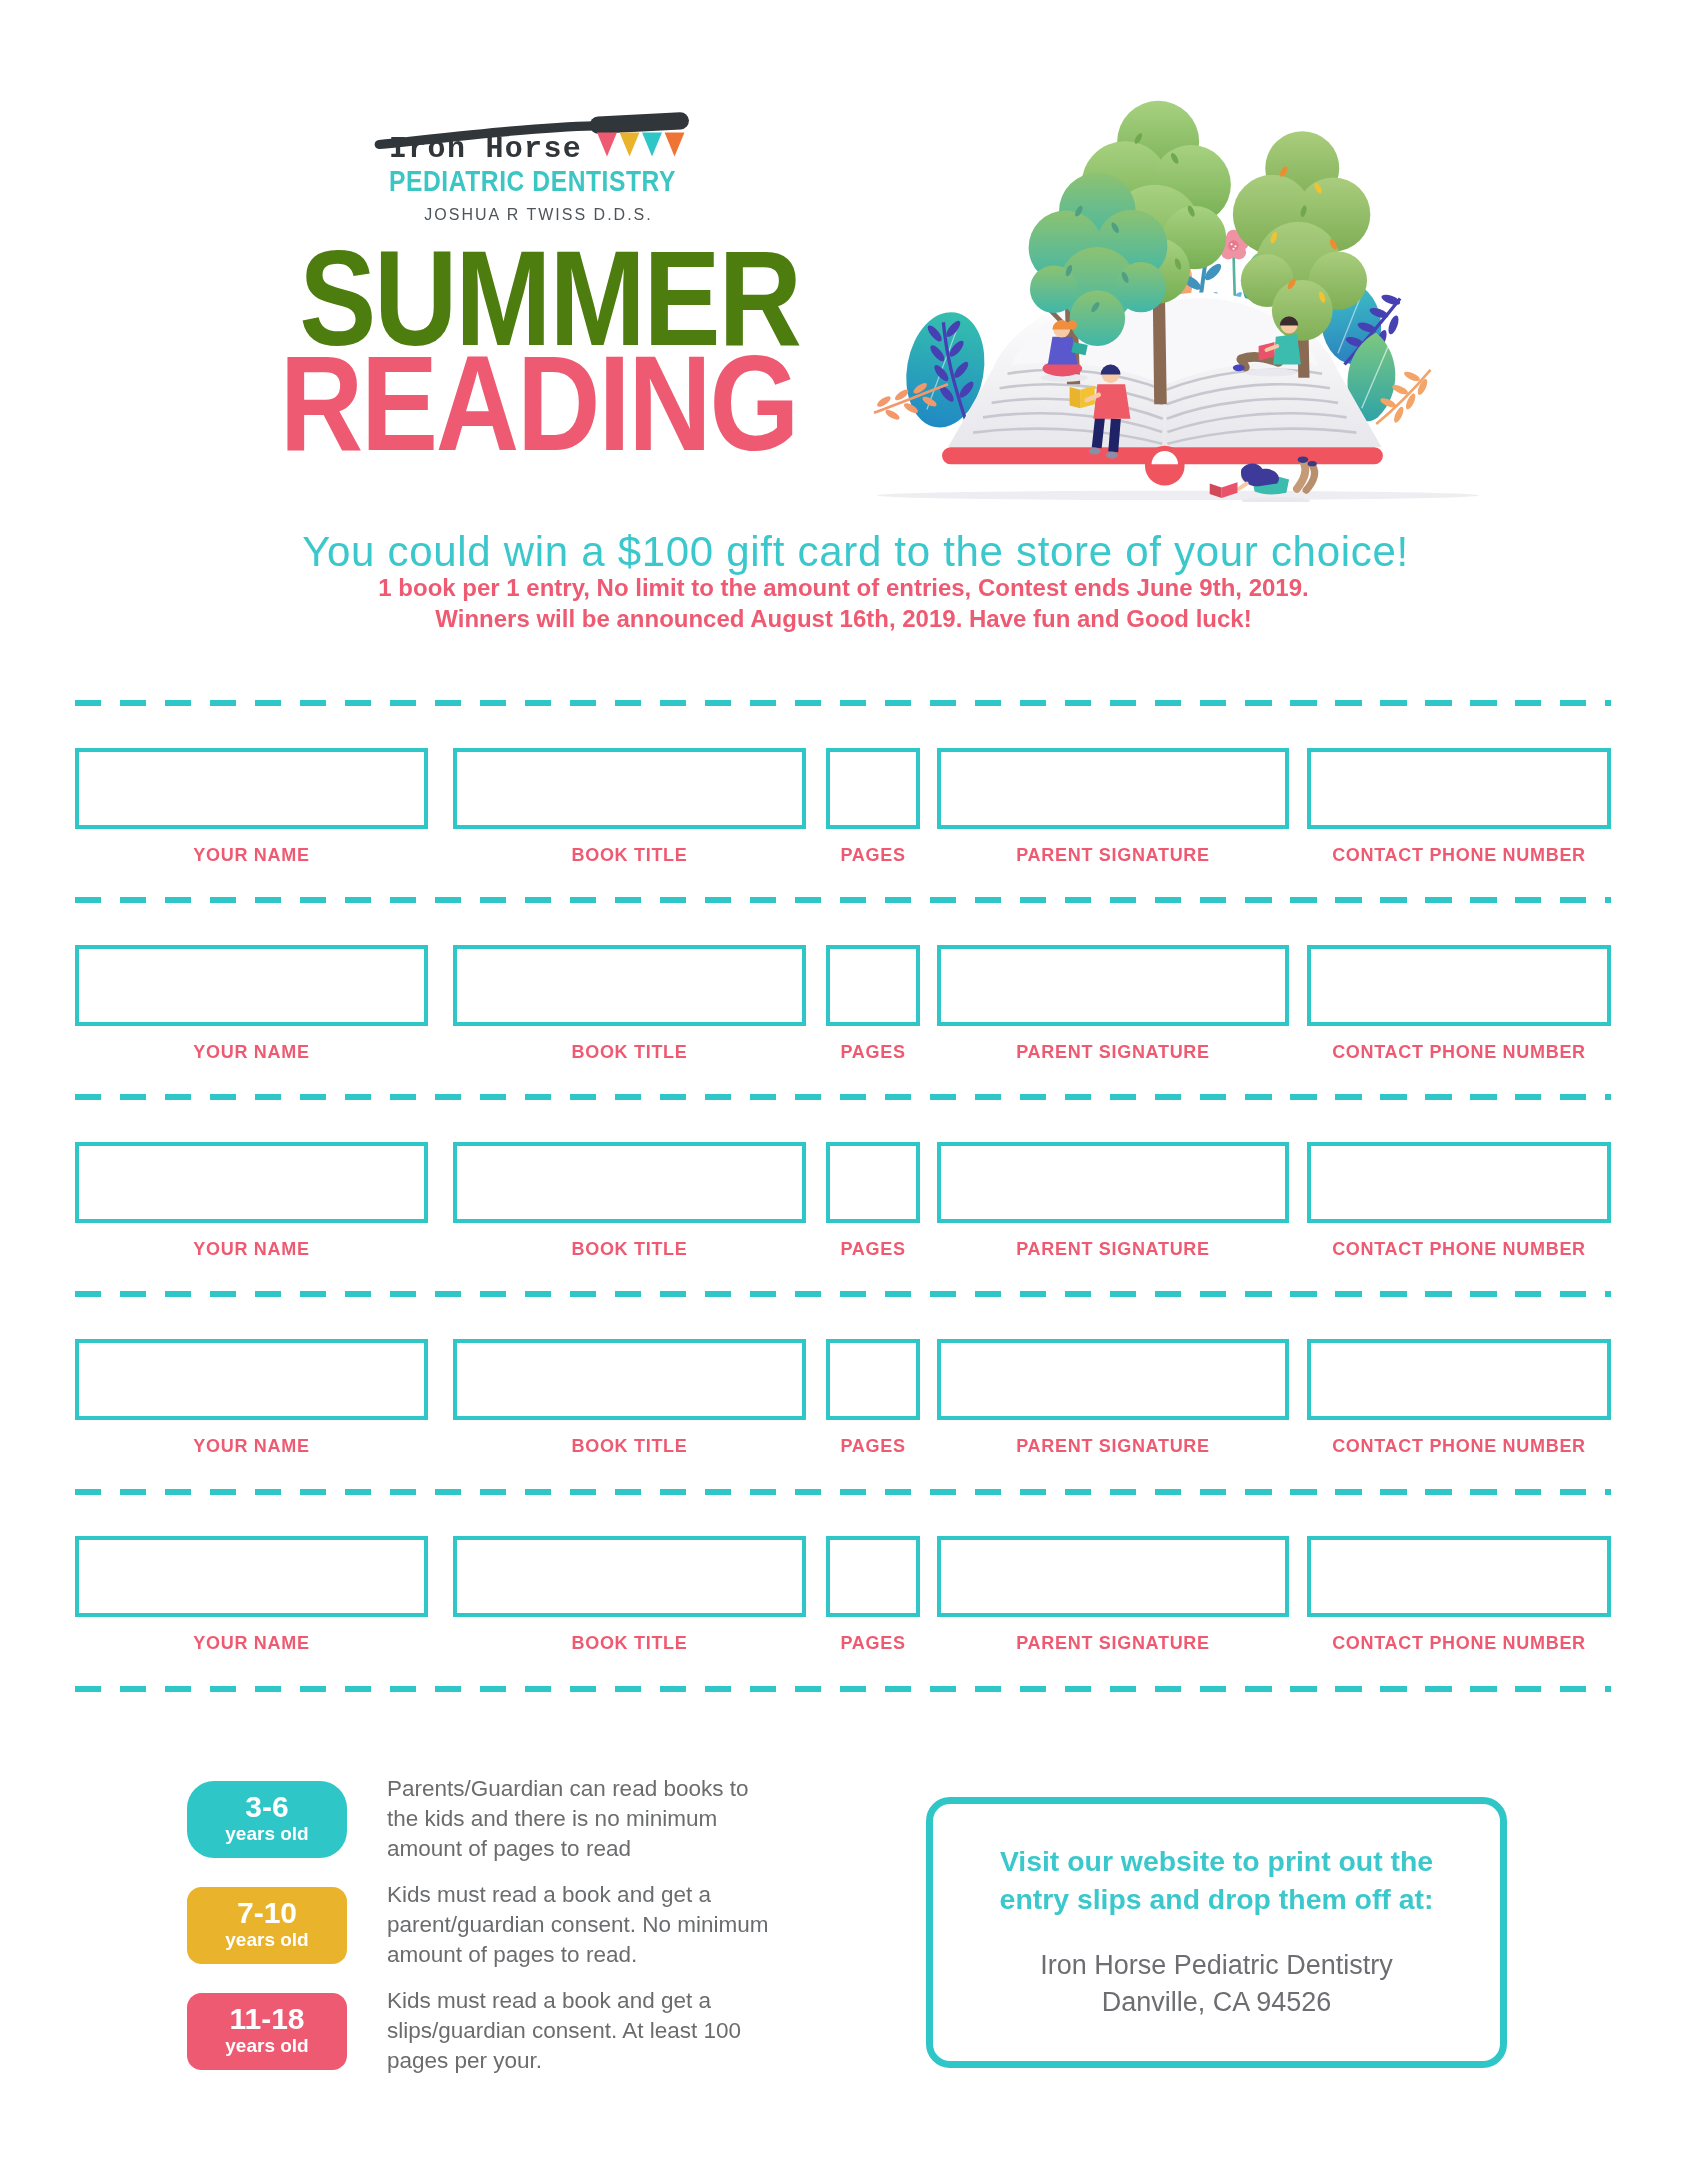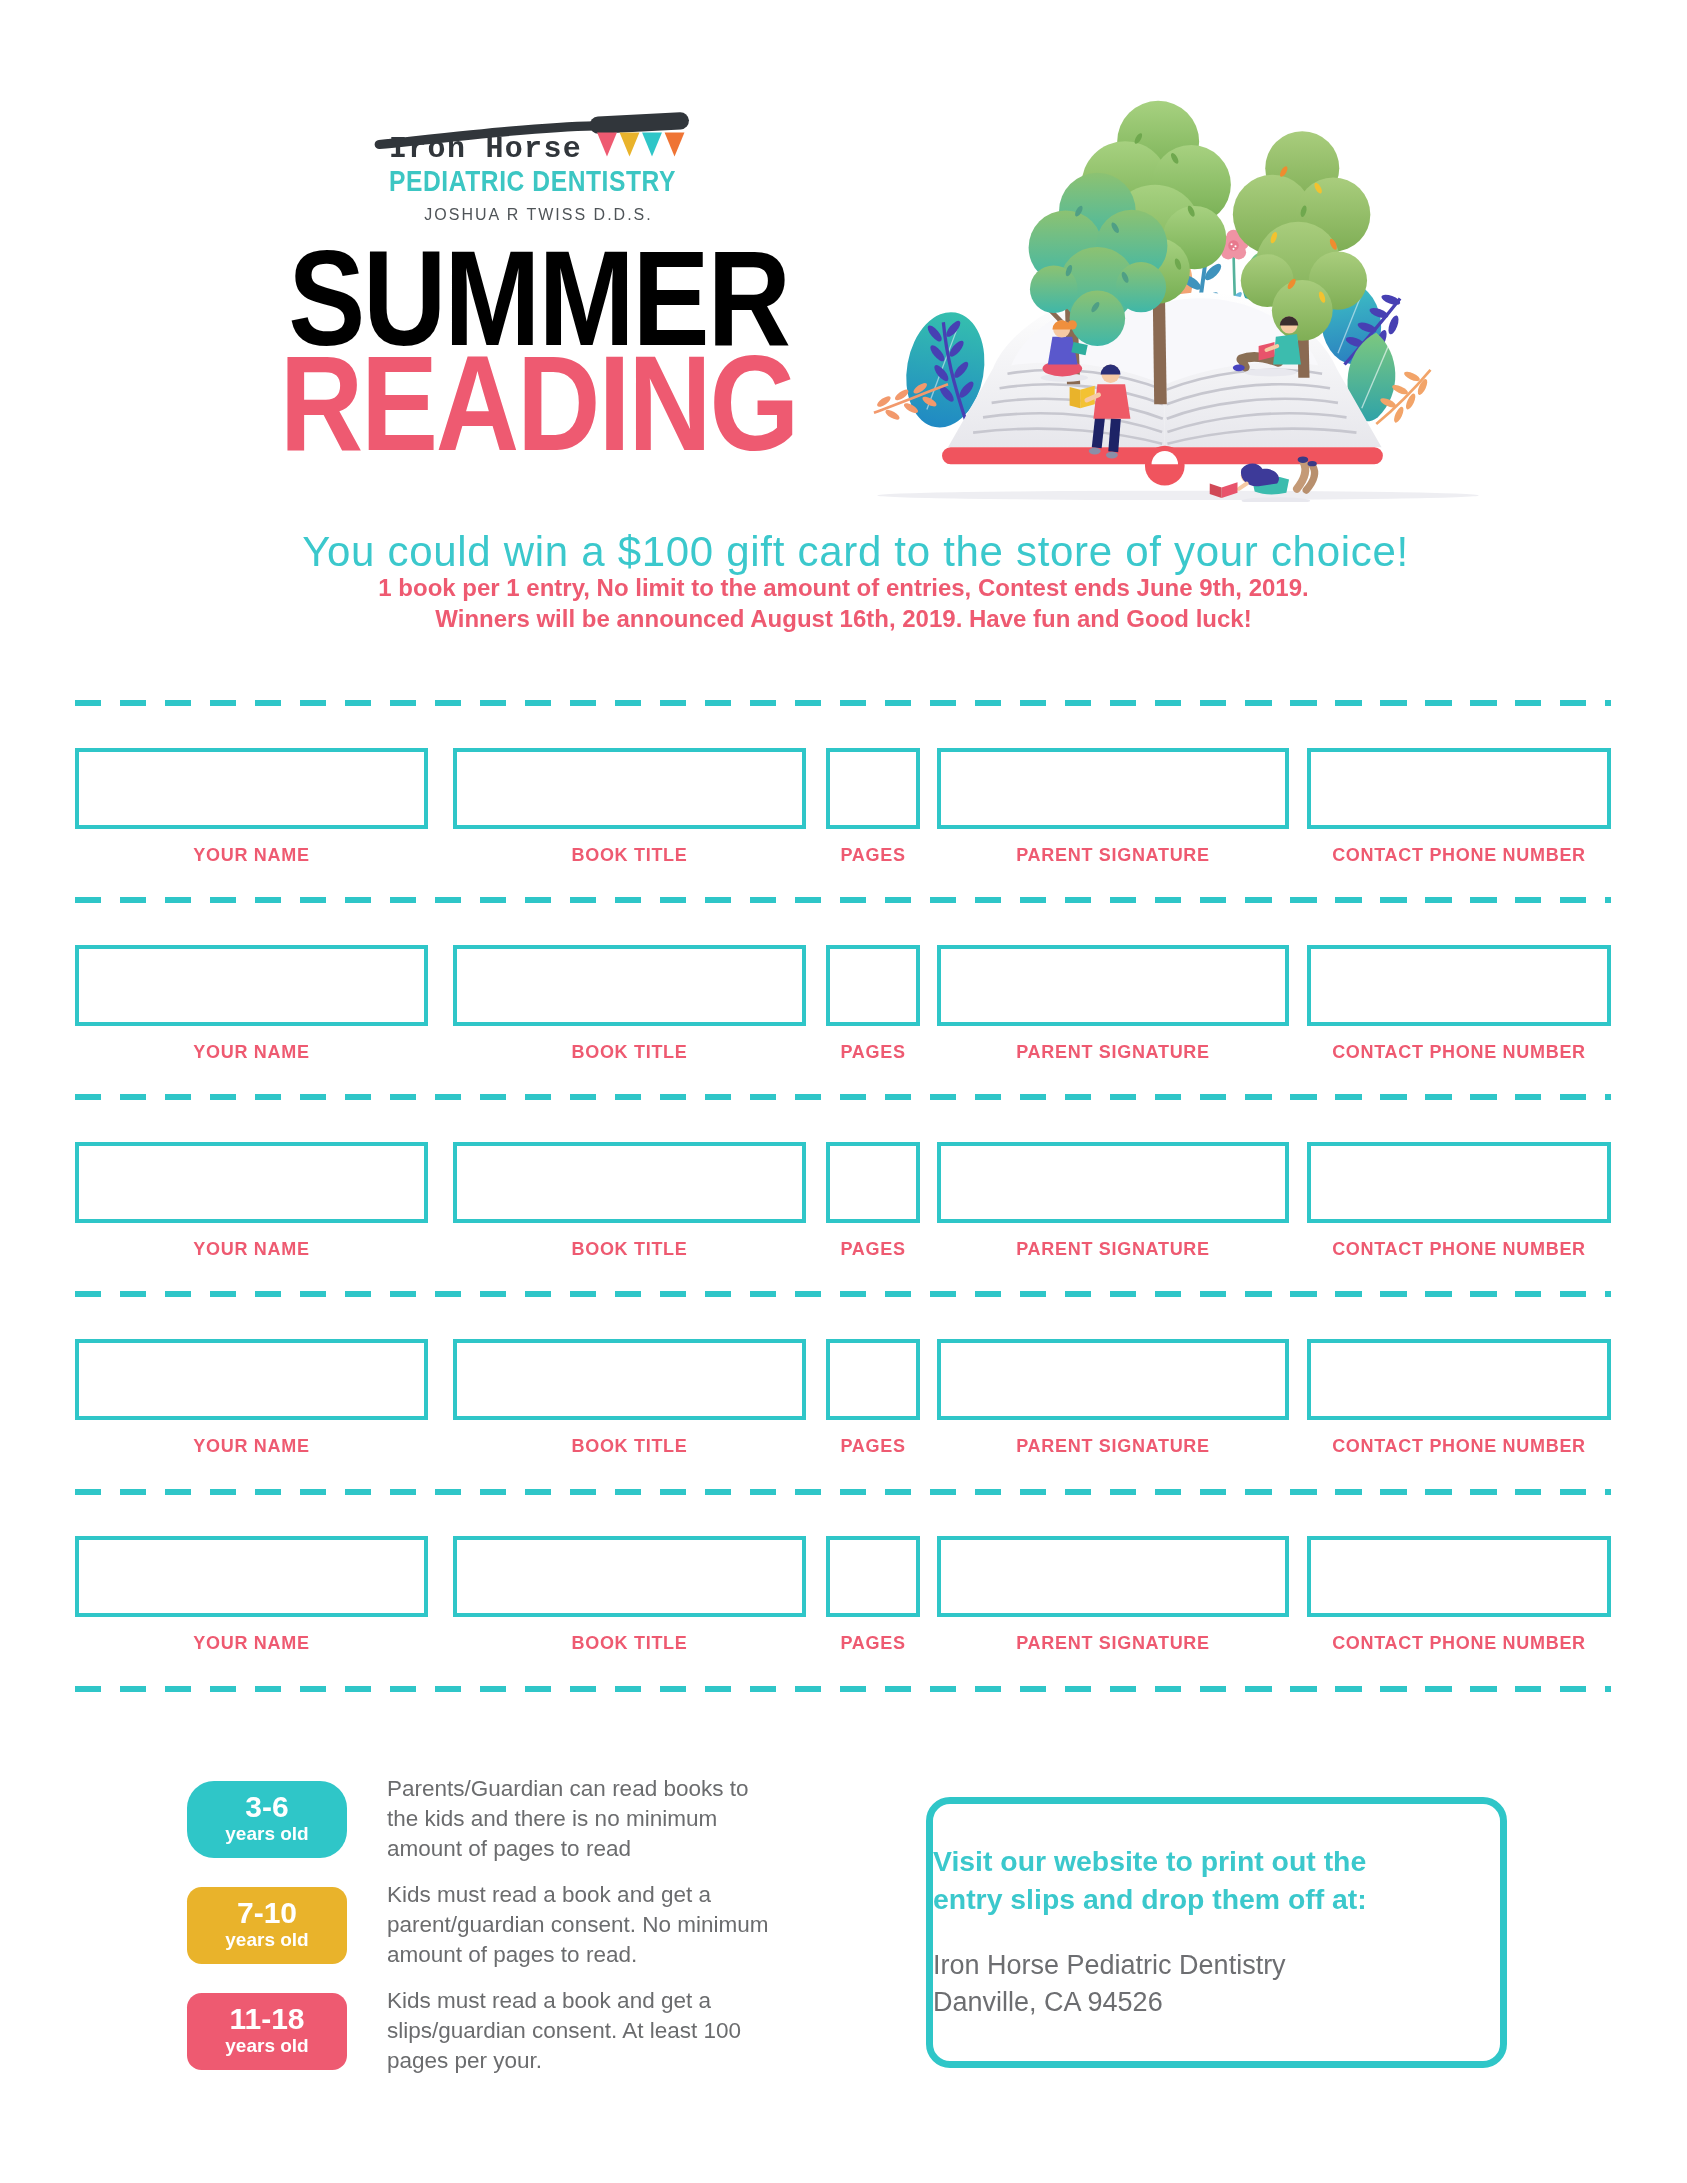--- a/index.html
+++ b/index.html
@@ -22,21 +22,21 @@
   .brand-bottom{position:absolute;left:389px;top:164px;font-size:30px;font-weight:700;color:#3cc6c3;
              white-space:nowrap;}
   .brand-bottom span{display:inline-block;transform:scaleX(.82);transform-origin:left center;letter-spacing:0.7px;}
   .dentist{position:absolute;left:389px;top:206px;width:299px;text-align:center;font-size:16px;
              letter-spacing:2px;color:#4f5458;white-space:nowrap;}
 
   
   .title-line{position:absolute;left:232px;width:612px;text-align:center;font-weight:700;
               font-size:136px;line-height:136px;white-space:nowrap;}
   .title-line span{display:inline-block;transform:scaleX(.85);transform-origin:center;letter-spacing:-2.6px;}
-  .t1{top:230px;color:#000000;}
+  .t1{top:230px;color:#4d7c0f;text-align:right;}
   .t2{top:335px;color:var(--pink);}
 
   
   .headline{position:absolute;left:0;top:528px;width:1687px;text-align:center;font-size:42px;
             color:#3bc8cc;letter-spacing:0.7px;padding-left:24px;}
   .subtext{position:absolute;left:0;top:572px;width:1687px;text-align:center;font-size:24px;
            font-weight:700;color:var(--pink);line-height:31px;}
 
   
   .dash{position:absolute;left:75px;width:1536px;height:6px;
@@ -51,21 +51,21 @@
   
   .badge{position:absolute;left:187px;width:160px;height:77px;border-radius:14.6px;color:#fff;
          text-align:center;}
   .badge .r{font-size:30px;font-weight:700;line-height:33px;margin-top:8.6px;}
   .badge .yo{font-size:19px;font-weight:700;line-height:22px;}
   .badge.teal{background:var(--teal);border-radius:27px;} .badge.yellow{background:var(--yellow);} .badge.pink{background:var(--pink);}
   .desc{position:absolute;left:387px;width:529px;font-size:22.5px;line-height:30px;color:var(--gray);}
 
   
   .info-box{position:absolute;left:926px;top:1797px;width:581px;height:271px;
-            border:7.3px solid var(--teal);border-radius:24px;background:#fff;text-align:left;}
+            border:7.3px solid var(--teal);border-radius:24px;background:#fff;text-align:center;}
   .info-head{margin-top:38px;font-size:28.4px;font-weight:700;color:#3bc8cc;line-height:38px;}
   .info-addr{margin-top:29px;font-size:27px;color:#6d6e71;line-height:37px;}
 
   .illustration{position:absolute;left:847px;top:79px;width:662px;height:423px;}
 </style>
 </head>
 <body>
 
 <div class="page">
 

